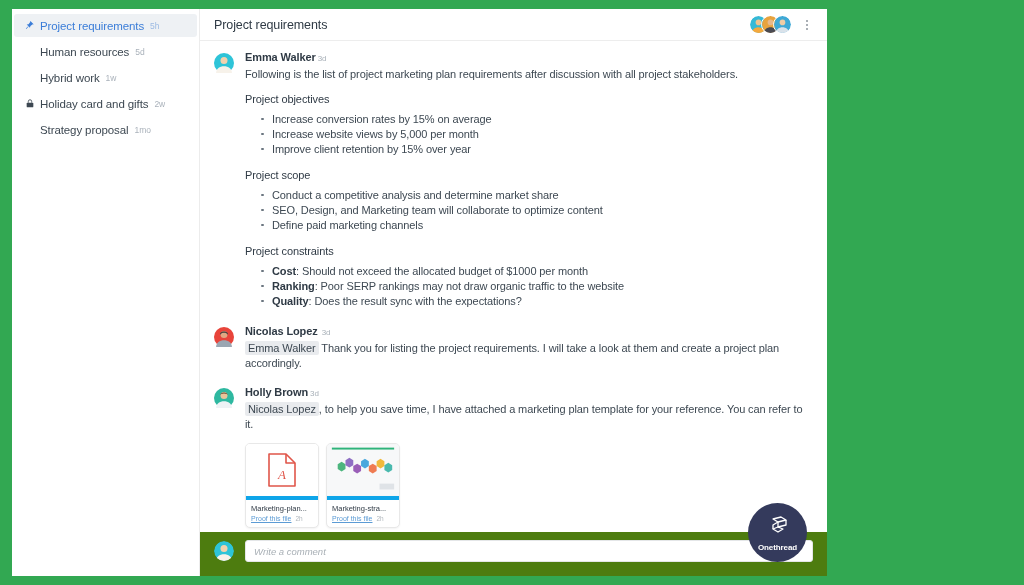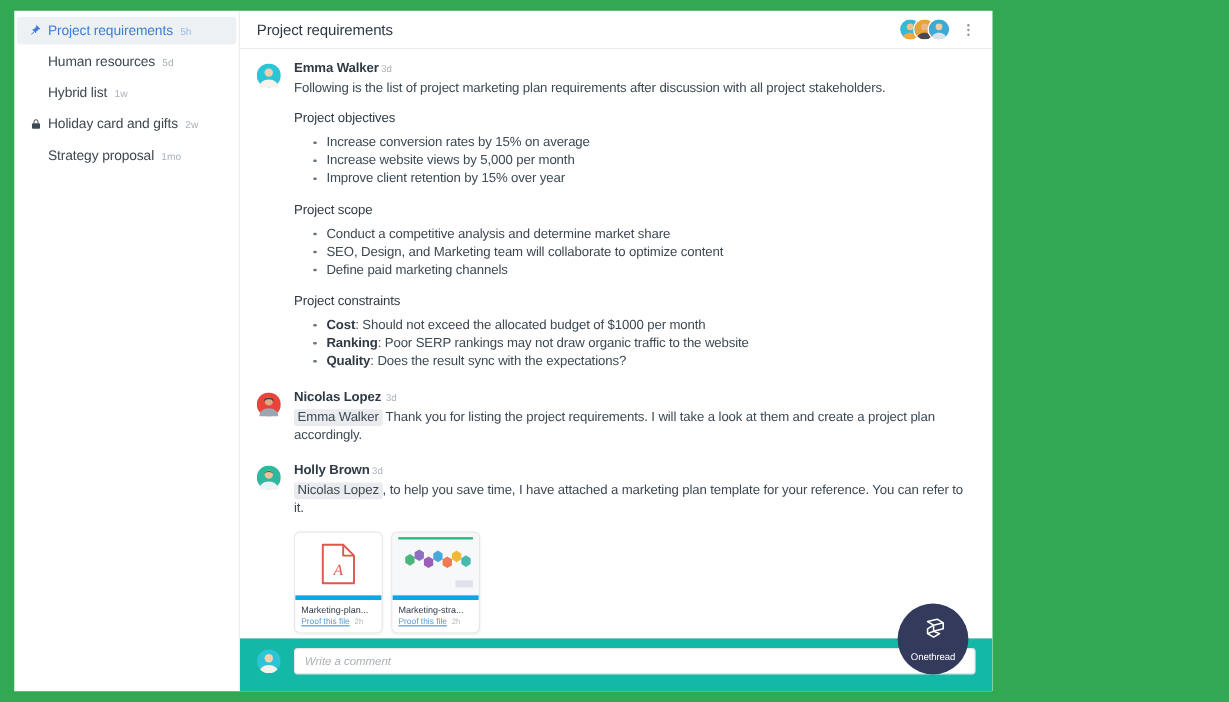--- a/index.html
+++ b/index.html
@@ -214,21 +214,21 @@
     text-decoration: underline;
   }
   .card-time { font-size: 6.5px; color: #b0b7be; margin-left: 4px; }
 
   
   #composer {
     flex: 0 0 auto;
     padding: 8px 14px 14px 14px;
     display: flex;
     align-items: center;
-    background: #14b8a6;
+    background: #4d7c0f;
   }
   #composer .av { margin-right: 11px; }
   #comment-input {
     flex: 1 1 auto;
     height: 22px;
     border: 1px solid #e4e6e8;
     border-radius: 3px;
     background: #fff;
     font-family: "Liberation Sans", sans-serif;
     font-size: 9.5px;
@@ -248,21 +248,21 @@
     border-radius: 50%;
     background: #343a5c;
     display: flex;
     flex-direction: column;
     align-items: center;
     justify-content: center;
     color: #fff;
   }
   #brand-badge .bt {
     font-size: 8px;
-    font-weight: normal;
+    font-weight: bold;
     letter-spacing: -0.1px;
     margin-top: 1px;
   }
 </style>
 </head>
 <body>
 
 <div id="frame">
 
   <div id="sidebar">
@@ -279,21 +279,21 @@
     </div>
 
     <div class="side-item">
       <span class="side-ico"></span>
       <span class="side-label">Human resources</span>
       <span class="side-time">5d</span>
     </div>
 
     <div class="side-item">
       <span class="side-ico"></span>
-      <span class="side-label">Hybrid list</span>
+      <span class="side-label">Hybrid work</span>
       <span class="side-time">1w</span>
     </div>
 
     <div class="side-item">
       <span class="side-ico">
         <svg width="10" height="11" viewBox="0 0 24 24" fill="none" stroke="#3d4852" stroke-width="2">
           <rect x="4" y="10" width="16" height="11" rx="2" fill="#3d4852" stroke="none"></rect>
           <path d="M8 10V7a4 4 0 0 1 8 0v3"></path>
         </svg>
       </span>

